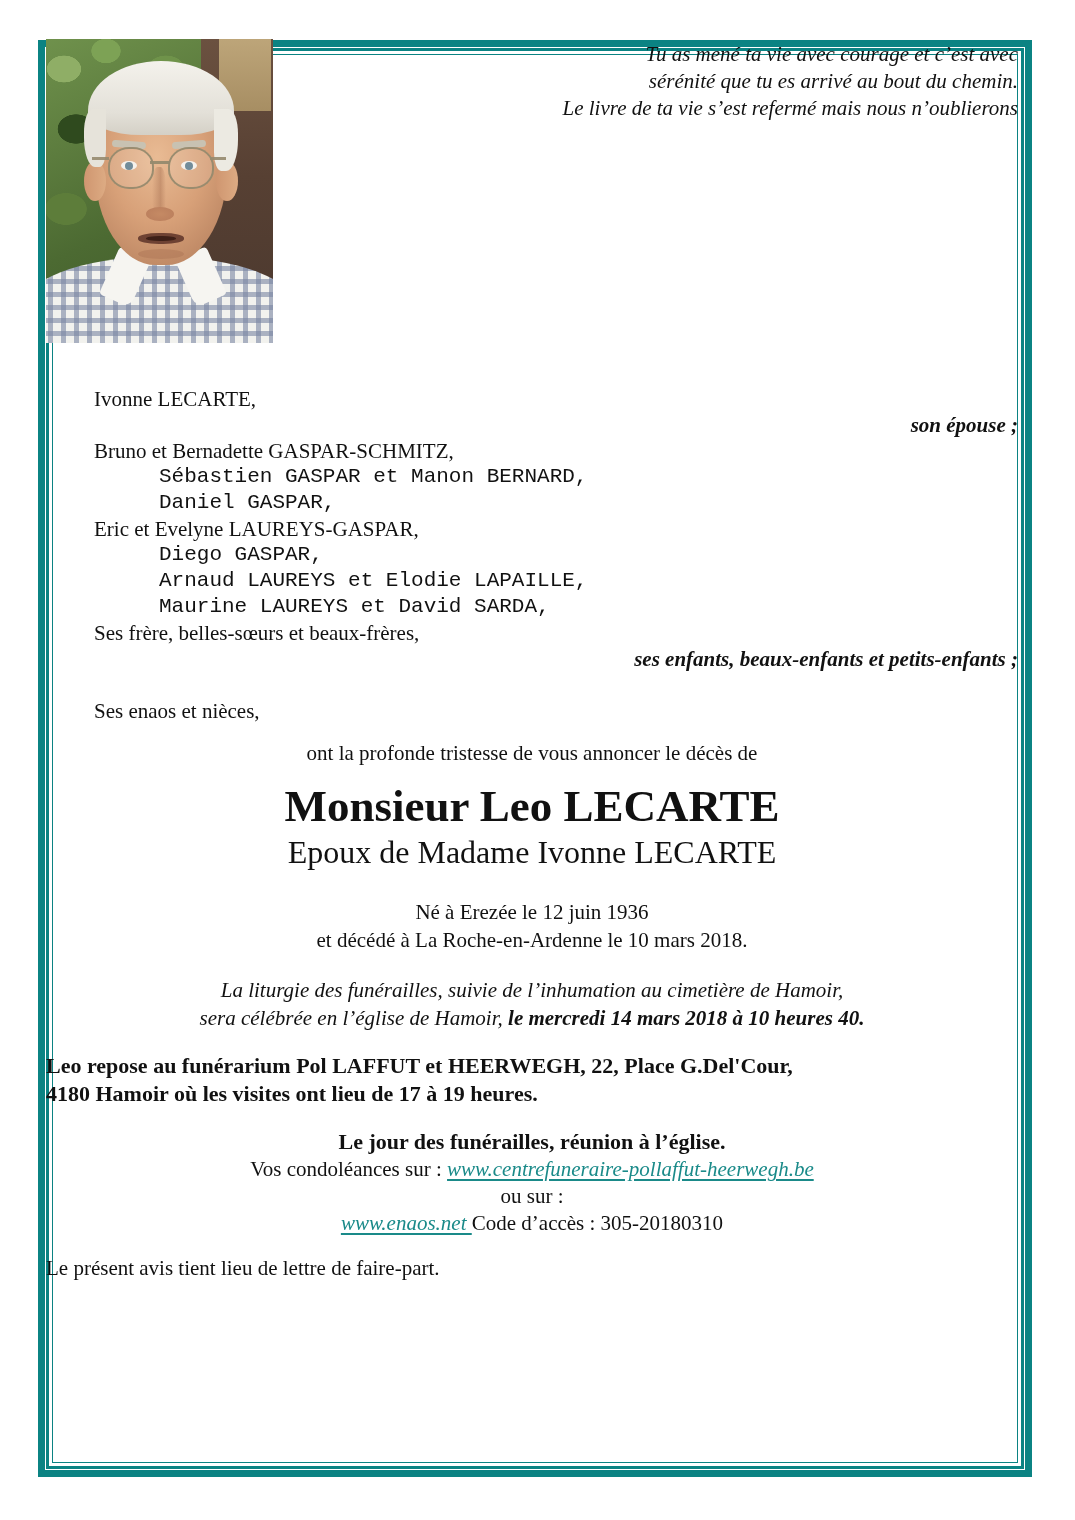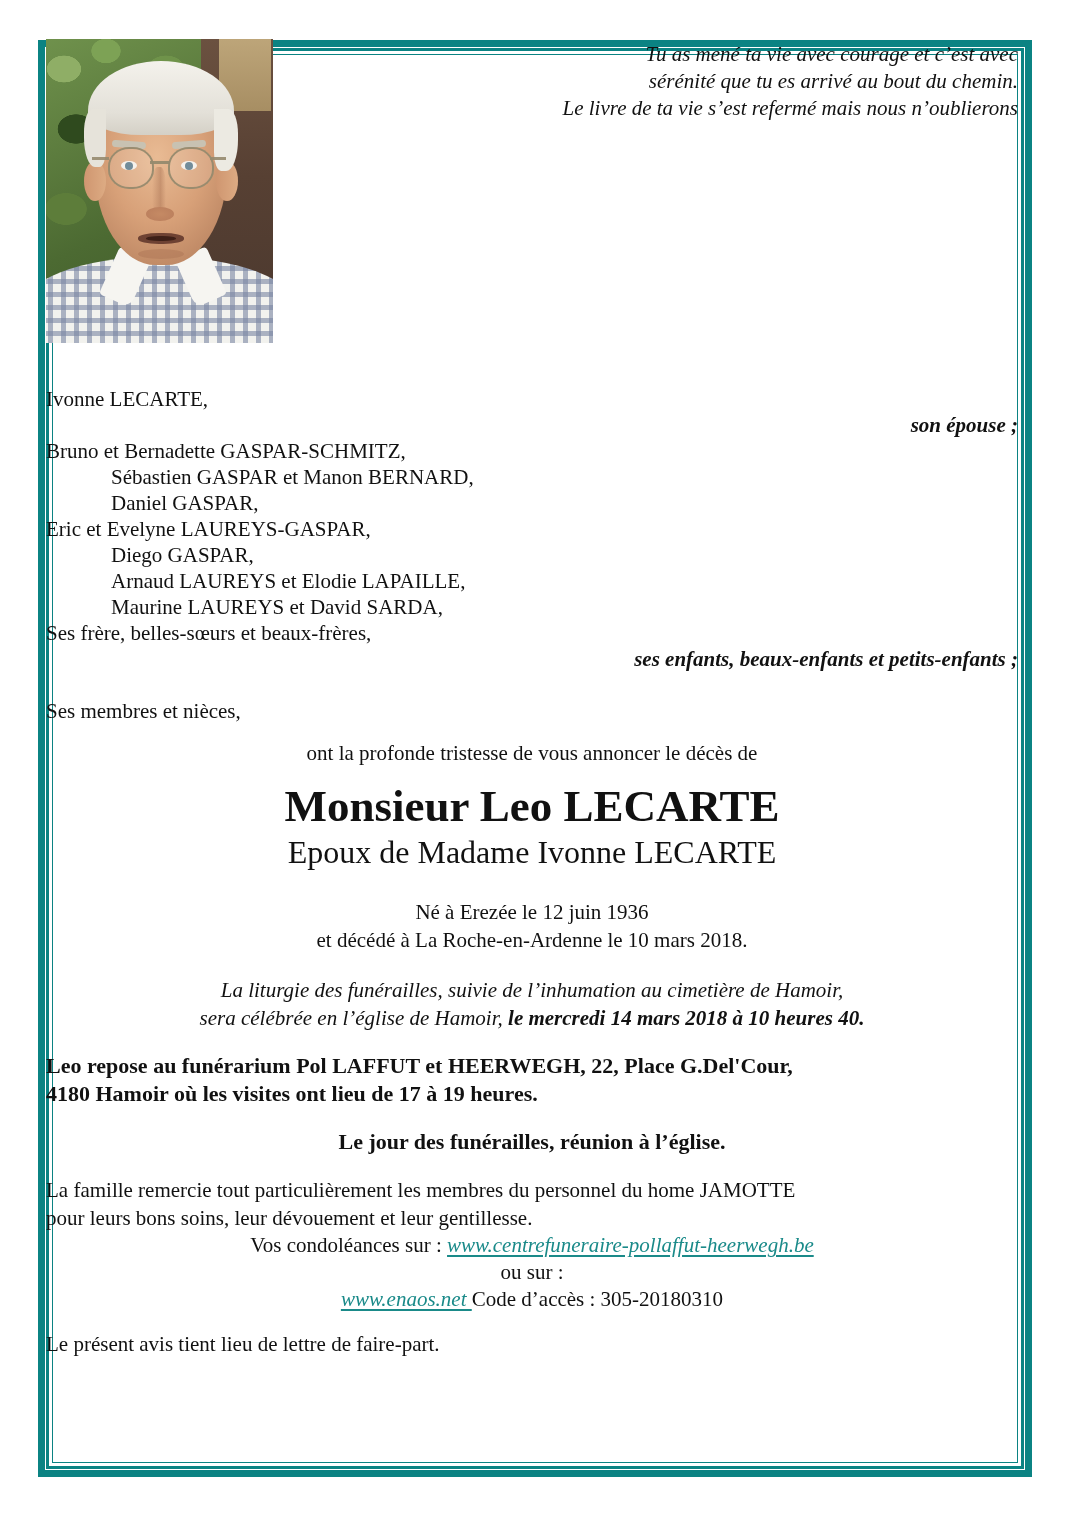--- a/index.html
+++ b/index.html
@@ -150,22 +150,22 @@
   }
   
   .quote{
     flex:1 1 auto;
     font-style:italic;
     text-align:right;
     font-size:21px;line-height:27px;
     padding-top:2px;
   }
   .names{margin-top:43px;}
-  .names .line{white-space:pre-wrap;}
-  .indent{padding-left:65px;}
+  .names .line{white-space:pre-wrap;margin-left:48px;}
+  .indent{padding-left:65px;font-family:Liberation Mono, monospace;}
   .right-note{
     text-align:right;
     font-weight:bold;font-style:italic;
   }
   .blank{height:26px;}
   .announce{margin-top:16px;text-align:center;}
   .deceased-title{
     margin-top:14px;text-align:center;
     font-size:45px;font-weight:bold;line-height:52px;
   }
@@ -243,21 +243,21 @@
       <div class="line">Bruno et Bernadette GASPAR-SCHMITZ,</div>
       <div class="line indent">Sébastien GASPAR et Manon BERNARD,</div>
       <div class="line indent">Daniel GASPAR,</div>
       <div class="line">Eric et Evelyne LAUREYS-GASPAR,</div>
       <div class="line indent">Diego GASPAR,</div>
       <div class="line indent">Arnaud LAUREYS et Elodie LAPAILLE,</div>
       <div class="line indent">Maurine LAUREYS et David SARDA,</div>
       <div class="line">Ses frère, belles-sœurs et beaux-frères,</div>
       <div class="line right-note">ses enfants, beaux-enfants et petits-enfants ;</div>
       <div class="blank"></div>
-      <div class="line">Ses membres et nièces,</div>
+      <div class="line">Ses enaos et nièces,</div>
     </div>
 
     <div class="announce">ont la profonde tristesse de vous annoncer le décès de</div>
 
     <div class="deceased-title">Monsieur Leo LECARTE</div>
     <div class="deceased-subtitle">Epoux de Madame Ivonne LECARTE</div>
 
     <div class="life">
       <div>Né à Erezée le 12 juin 1936</div>
       <div>et décédé à La Roche-en-Ardenne le 10 mars 2018.</div>
@@ -268,24 +268,20 @@
       <div><span>sera célébrée en l’église de Hamoir, </span><b class="inline">le mercredi 14 mars 2018 à 10 heures 40.</b></div>
     </div>
 
     <div class="repose">
       <div>Leo repose au funérarium Pol LAFFUT et HEERWEGH, 22, Place G.Del'Cour,</div>
       <div>4180 Hamoir où les visites ont lieu de 17 à 19 heures.</div>
     </div>
 
     <div class="reunion">Le jour des funérailles, réunion à l’église.</div>
 
-    <div class="thanks">
-      <div>La famille remercie tout particulièrement les membres du personnel du home JAMOTTE</div>
-      <div>pour leurs bons soins, leur dévouement et leur gentillesse.</div>
-    </div>
 
     <div class="condolences">
       <div><span>Vos condoléances sur :  </span><a href="#" class="teal-link">www.centrefuneraire-pollaffut-heerwegh.be</a></div>
       <div>ou sur :</div>
       <div><a href="#" class="teal-link">www.enaos.net </a><span> Code d’accès : 305-20180310</span></div>
     </div>
 
     <div class="notice">Le présent avis tient lieu de lettre de faire-part.</div>
 
   </div>

